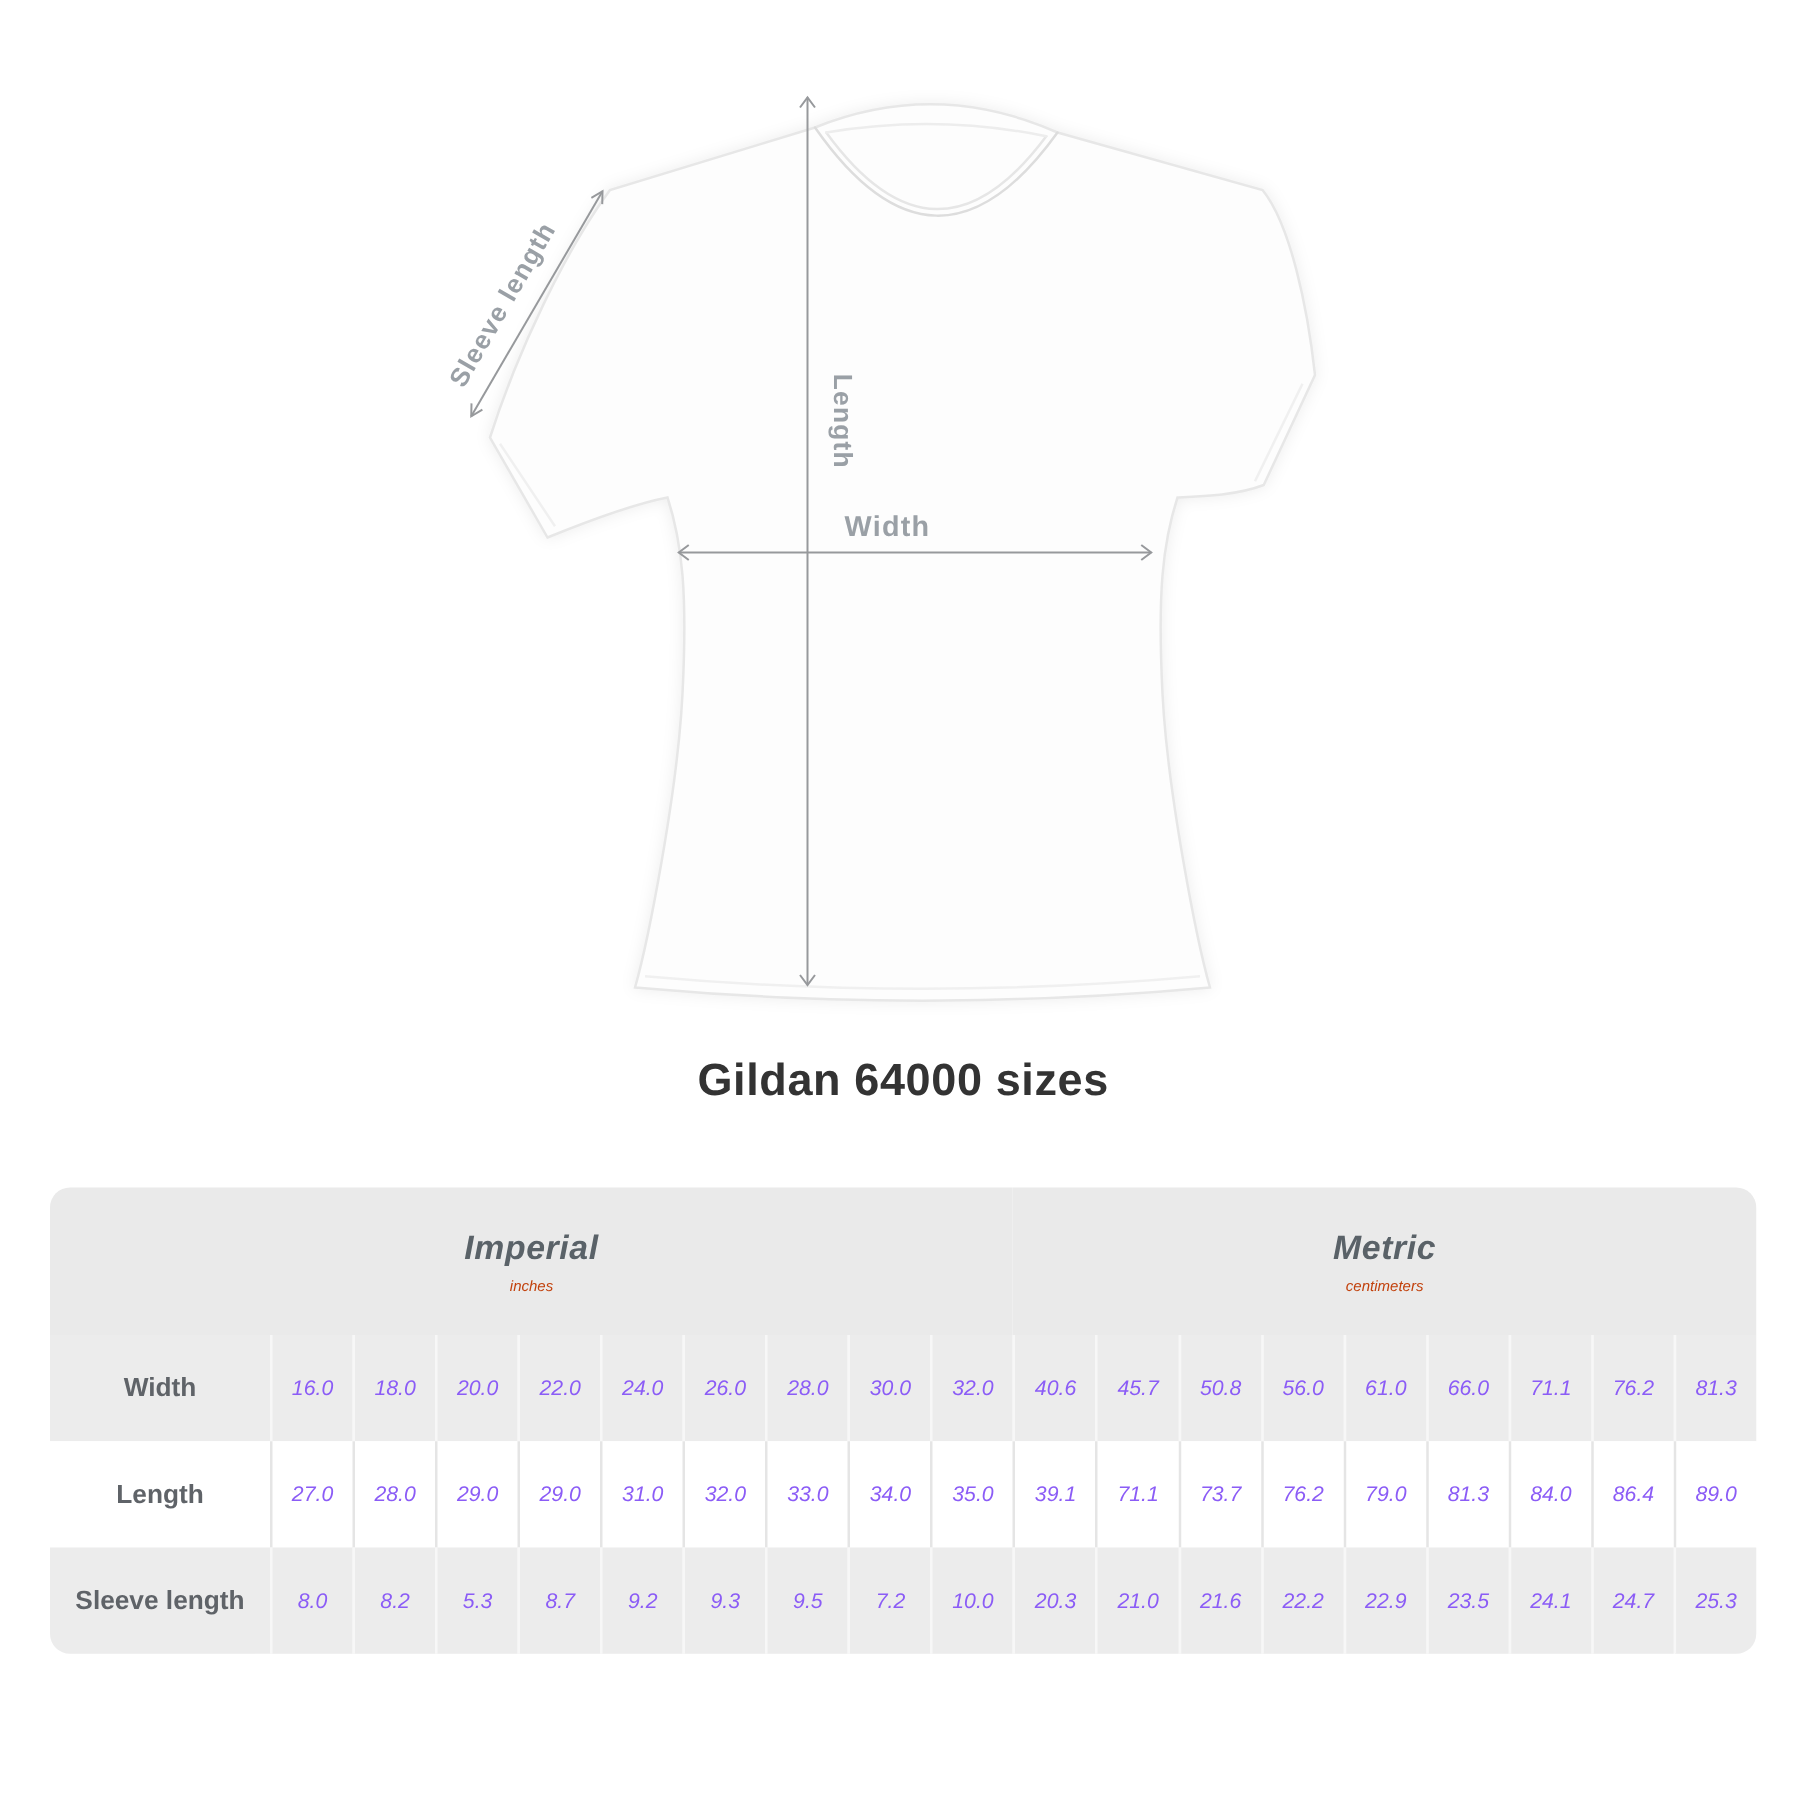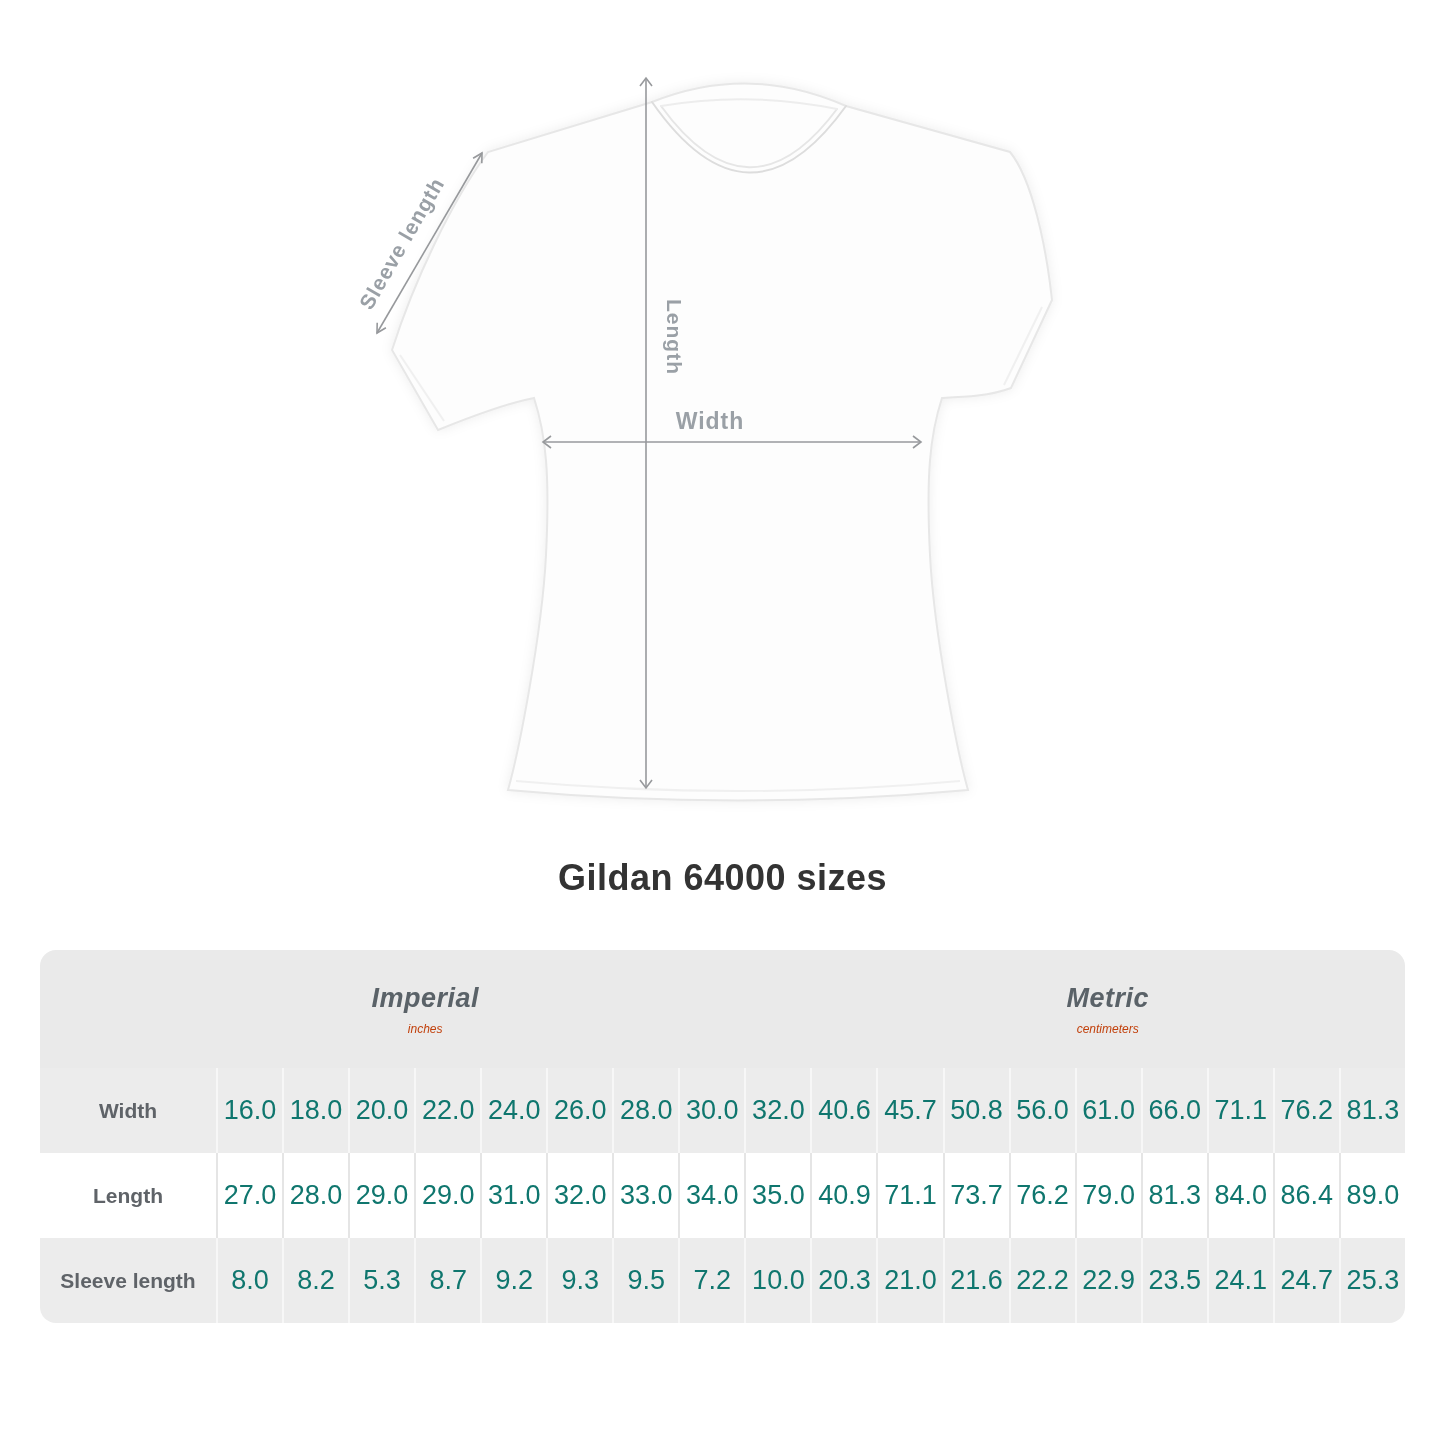--- a/index.html
+++ b/index.html
@@ -6,38 +6,38 @@
   body{
     width:1445px;height:1445px;position:relative;overflow:hidden;
     background:#ffffff;
     font-family:"Liberation Sans", sans-serif;
   }
   
   .shirt-wrap{position:absolute;left:330px;top:55px;width:740px;height:760px;}
   .shirt-wrap svg{display:block;}
   
   .title-block{position:absolute;top:843px;left:0;width:100%;text-align:center;}
-  .page-title{margin:14px;font-size:36px;font-weight:bold;color:#333333;letter-spacing:.5px;}
+  .page-title{margin:0;font-size:36px;font-weight:bold;color:#333333;letter-spacing:.5px;}
   .page-note{margin:13px 0 0 0;font-size:22px;font-style:italic;color:#4d4d4d;}
   
   .size-table{
     position:absolute;left:40px;top:950px;width:1365px;
     border-collapse:separate;border-spacing:0;table-layout:fixed;
   }
   .size-table col.c-label{width:176px;}
   .size-table th,.size-table td{padding:0;text-align:center;vertical-align:middle;font-weight:normal;}
   th.group{background:#eaeaea;height:118px;}
   th.group.g-imp{border-top-left-radius:16px;margin-left:32px;}
   th.group.g-met{border-top-right-radius:16px;}
   .group-name{font-size:27px;font-weight:bold;font-style:italic;color:#5a6268;letter-spacing:.5px;}
   .group-unit{margin-top:8px;font-size:12px;font-style:italic;color:#c2410c;}
   tr.sizes-row th{height:79px;background:#ffffff;font-size:21px;font-weight:bold;color:#5f6368;}
   tbody tr{height:85px;}
   tbody th.row-label{font-size:21px;font-weight:bold;color:#5f6368;background:#ffffff;}
-  tbody td{font-size:27px;color:#0f766e;background:#ffffff;}
+  tbody td{font-size:17px;color:#8b5cf6;background:#ffffff;font-style:italic;}
   tr.stripe th.row-label, tr.stripe td{background:#ececec;}
   
   tr.sizes-row th + th, tbody tr.plain td, tbody tr.plain th + td{border-left:2px solid #e5e5e5;}
   tbody tr.stripe td, tbody tr.stripe th + td{border-left:2px solid #f7f7f7;}
   tbody tr.plain td:first-of-type{border-left:2px solid #e5e5e5;}
   tbody tr.stripe td:first-of-type{border-left:2px solid #f7f7f7;}
   tr.last-row th.row-label{border-bottom-left-radius:16px;}
   tr.last-row td.last-cell{border-bottom-right-radius:16px;}
 </style>
 </head>
@@ -167,21 +167,21 @@
         <th class="row-label">Length</th>
         <td>27.0</td>
         <td>28.0</td>
         <td>29.0</td>
         <td>29.0</td>
         <td>31.0</td>
         <td>32.0</td>
         <td>33.0</td>
         <td>34.0</td>
         <td>35.0</td>
-        <td>40.9</td>
+        <td>39.1</td>
         <td>71.1</td>
         <td>73.7</td>
         <td>76.2</td>
         <td>79.0</td>
         <td>81.3</td>
         <td>84.0</td>
         <td>86.4</td>
         <td class="last-cell">89.0</td>
       </tr>
       <tr class="stripe last-row">

